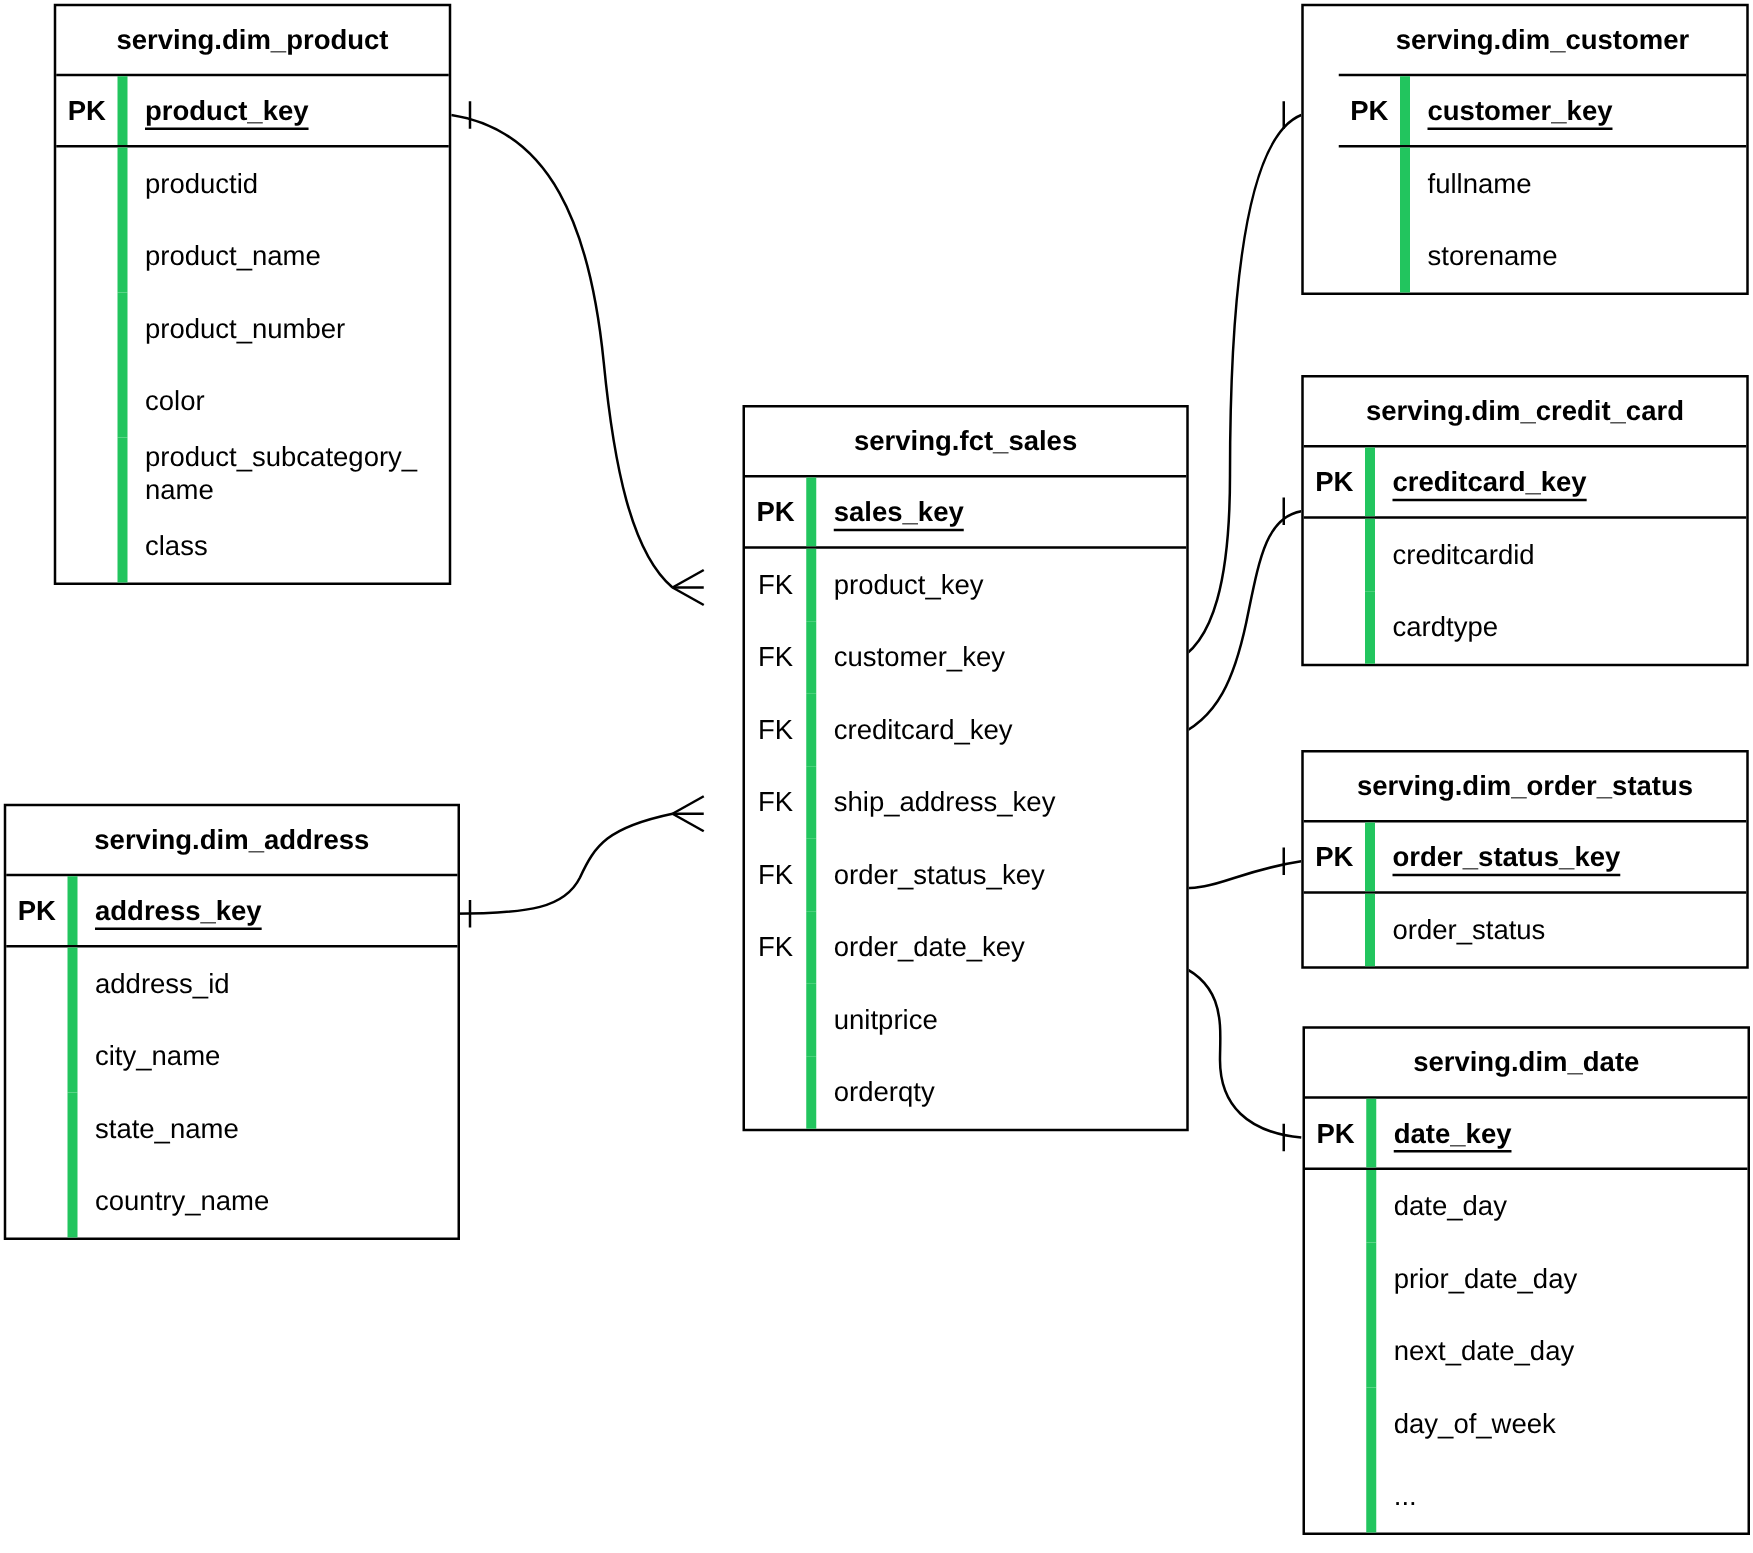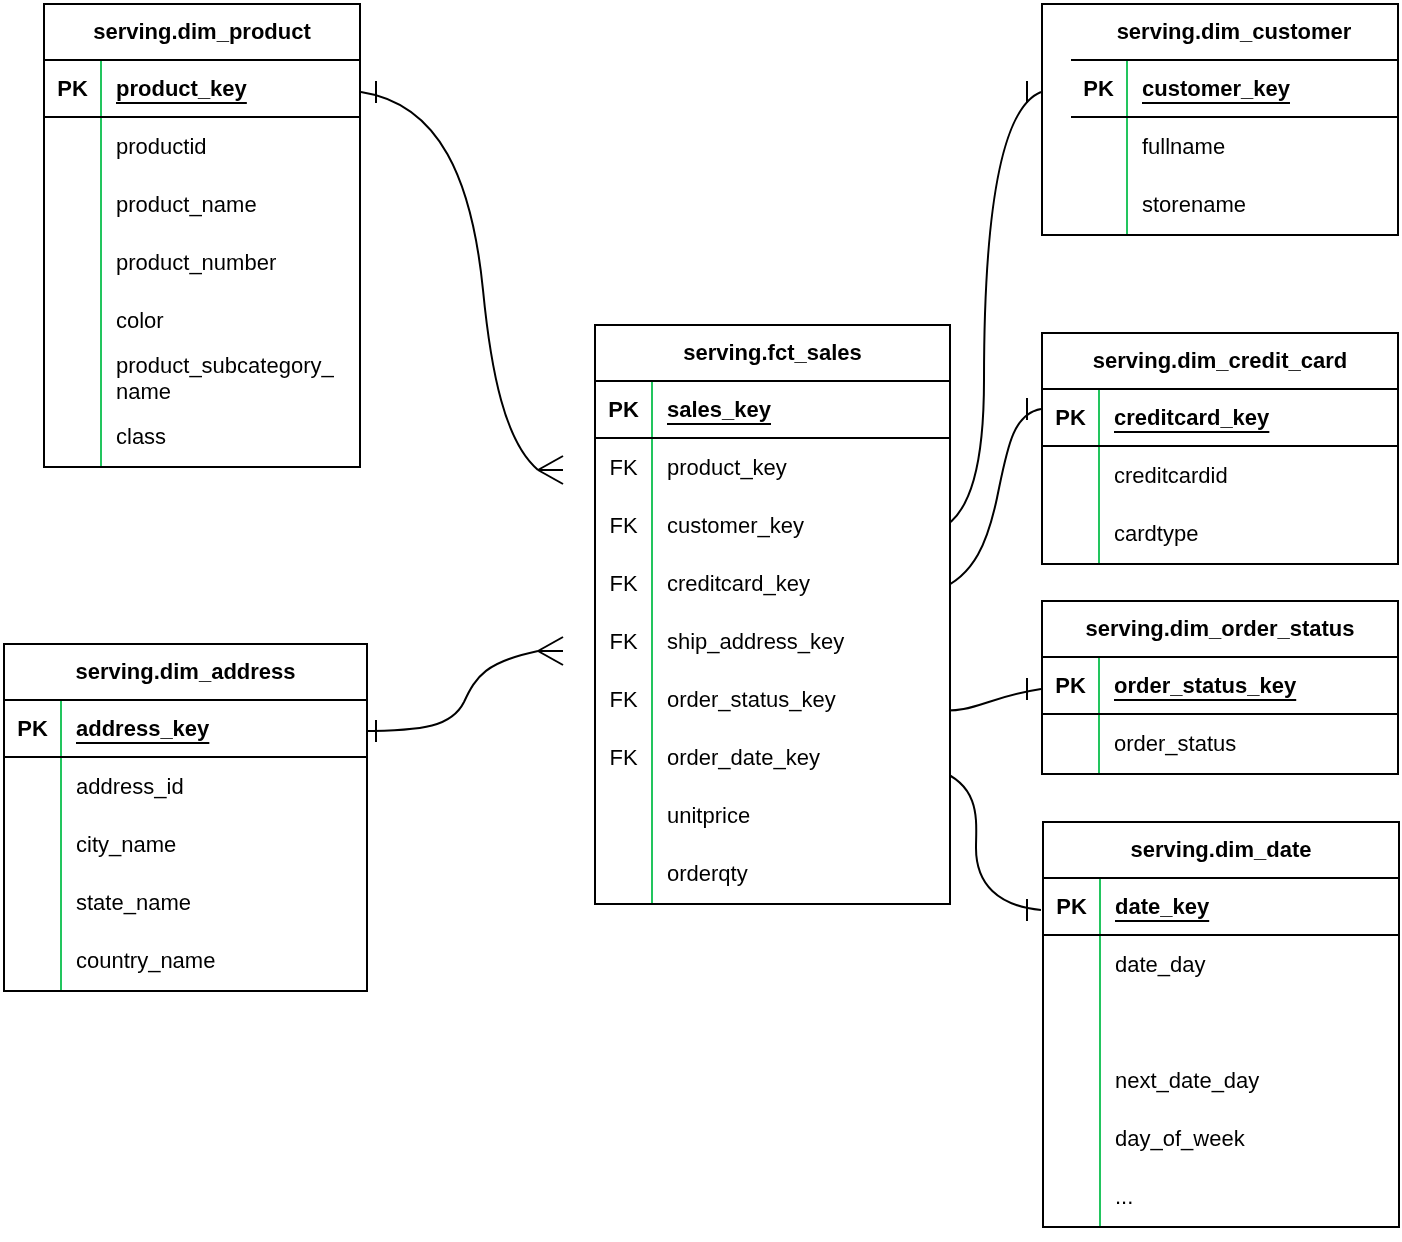--- a/index.html
+++ b/index.html
@@ -20,21 +20,21 @@
   .ttitle{
     height:54px;
     border-bottom:2px solid #000;
     display:flex;align-items:center;justify-content:center;
     font-weight:bold;
   }
   .trow{display:flex;min-height:58px;box-sizing:border-box;}
   .tkey{border-bottom:2px solid #000;min-height:57px;}
   .tbadge{
     flex:0 0 57px;width:57px;
-    border-right:2px solid #22c55e;
+    border-right:8px solid #22c55e;
     display:flex;align-items:center;justify-content:center;
     box-sizing:border-box;
   }
   .tkey .tbadge{font-weight:bold;}
   .tfield{
     flex:1;display:flex;align-items:center;
     padding-left:14px;
     white-space:pre-line;
     line-height:26px;
   }
@@ -163,21 +163,21 @@
       </div>
       <div class="trow">
         <div class="tbadge"></div>
         <div class="tfield">unitprice</div>
       </div>
       <div class="trow">
         <div class="tbadge"></div>
         <div class="tfield">orderqty</div>
       </div>
     </div>
-    <div class="tnode" style="left: 1041px; top: 332px; width: 358px;">
+    <div class="tnode" style="left: 1041px; top: 300px; width: 358px;">
       <div class="ttitle">serving.dim_credit_card</div>
       <div class="trow tkey">
         <div class="tbadge">PK</div>
         <div class="tfield keyfield">creditcard_key</div>
       </div>
       <div class="trow">
         <div class="tbadge"></div>
         <div class="tfield">creditcardid</div>
       </div>
       <div class="trow">
@@ -201,20 +201,21 @@
       <div class="trow tkey">
         <div class="tbadge">PK</div>
         <div class="tfield keyfield">date_key</div>
       </div>
       <div class="trow">
         <div class="tbadge"></div>
         <div class="tfield">date_day</div>
       </div>
       <div class="trow">
         <div class="tbadge"></div>
+        <div class="tfield">prior_date_day</div>
       </div>
       <div class="trow">
         <div class="tbadge"></div>
         <div class="tfield">next_date_day</div>
       </div>
       <div class="trow">
         <div class="tbadge"></div>
         <div class="tfield">day_of_week</div>
       </div>
       <div class="trow">

